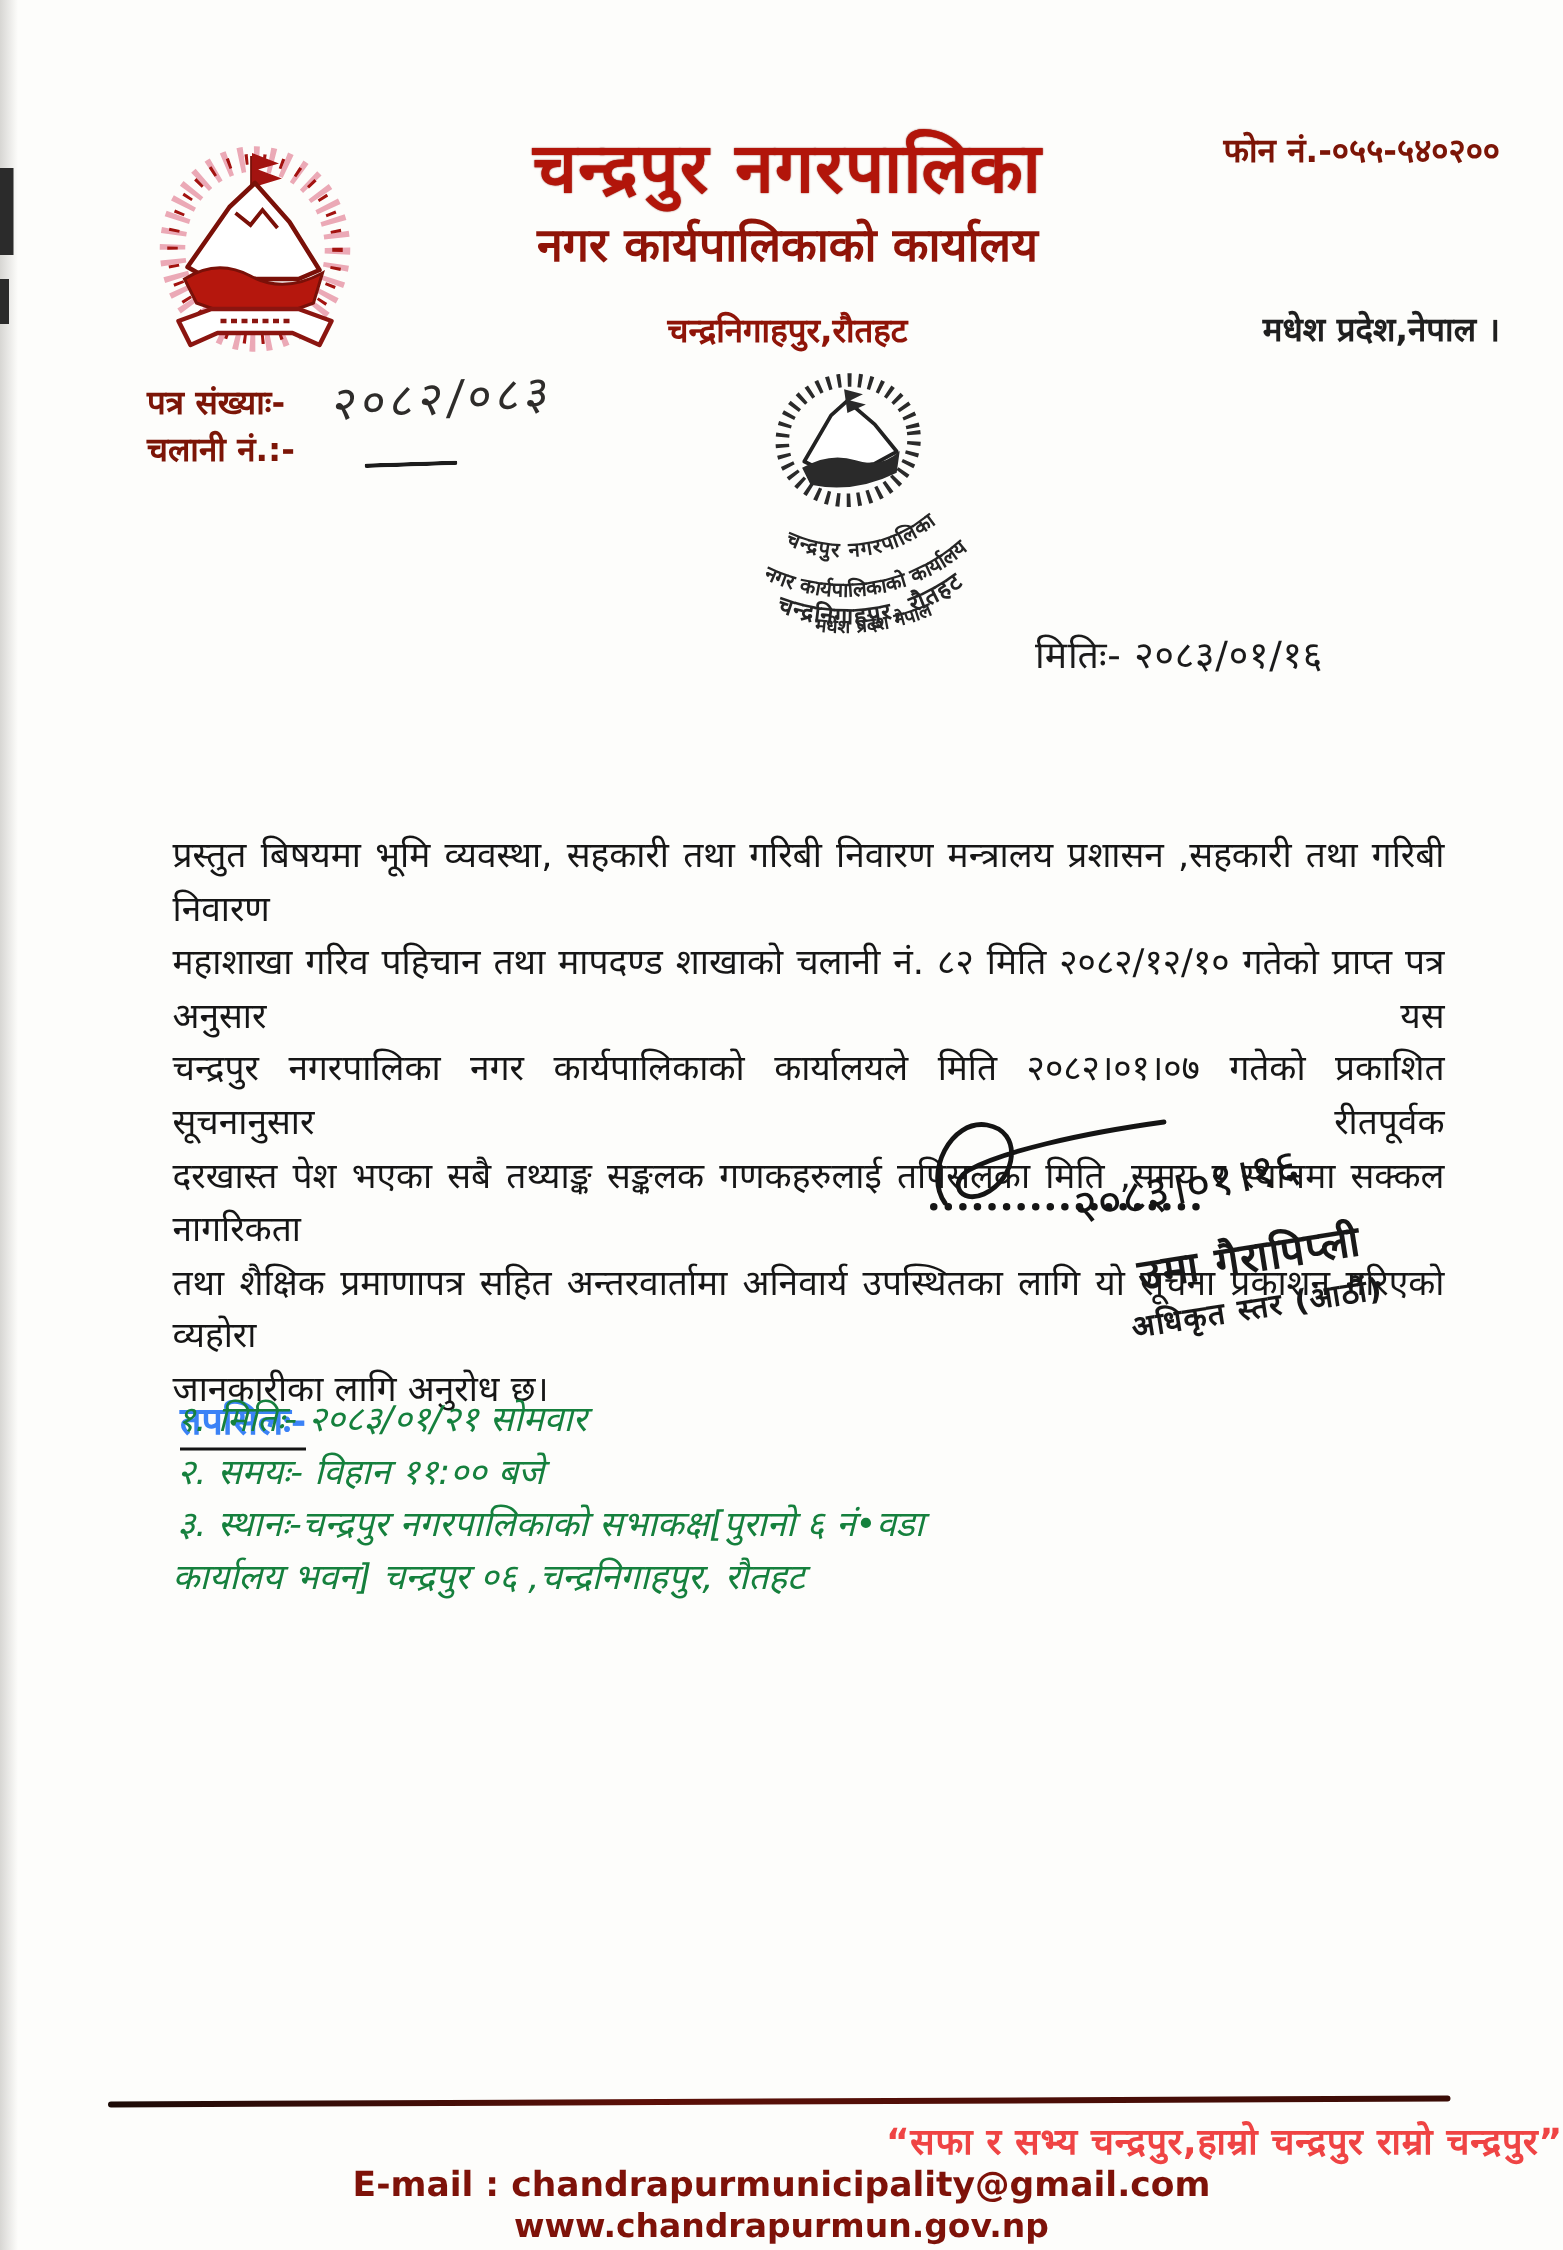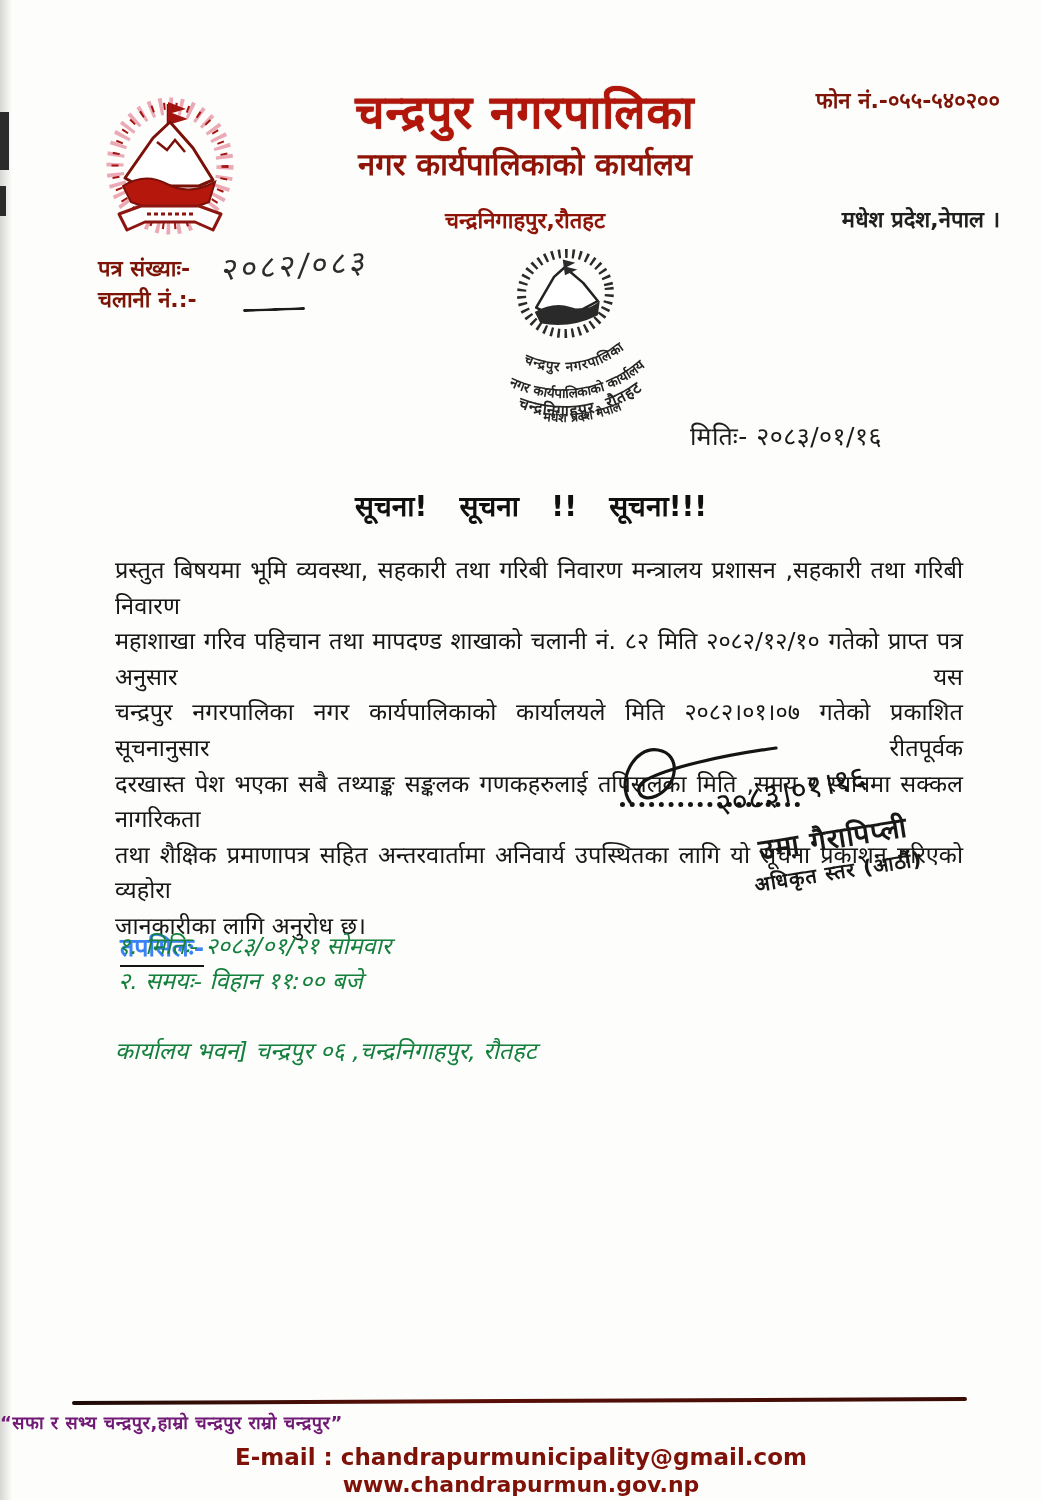--- a/index.html
+++ b/index.html
@@ -101,22 +101,22 @@
   .schedule-item.i2 { top:999px; }
   .schedule-item.i3 { left:115px; top:1034px; }
 
   
   .footer-rule {
     position:absolute; left:72px; top:1399px; width:895px; height:4px;
     background:linear-gradient(to right, #1c0b07, #5d1008 40%, #3a0c06);
     transform:rotate(-0.25deg); border-radius:2px;
   }
   .footer-slogan {
-    position:absolute; left:0; top:1410px; width:1042px; text-align:left;
-    font-size:18px; font-weight:bold; color:#701a75; letter-spacing:0.5px;
+    position:absolute; left:0; top:1410px; width:1042px; text-align:right;
+    font-size:24px; font-weight:bold; color:#ef4444; letter-spacing:0.5px;
   }
   .footer-email {
     position:absolute; left:0; top:1444px; width:1042px; text-align:center;
     font-size:23px; font-weight:bold; color:#7e1209;
   }
   .footer-web {
     position:absolute; left:0; top:1472px; width:1042px; text-align:center;
     font-size:22px; font-weight:bold; color:#7e1209;
   }
 </style>
@@ -175,26 +175,20 @@
         <textPath href="#tp3" startOffset="50%" text-anchor="middle">चन्द्रनिगाहपुर, रौतहट</textPath>
       </text>
       <text font-size="12.5" font-weight="bold">
         <textPath href="#tp4" startOffset="50%" text-anchor="middle">मधेश प्रदेश नेपाल</textPath>
       </text>
     </g>
   </svg>
 
   <div class="date-line">मितिः- २०८३/०१/१६</div>
 
-  <div class="notice">
-    <span>सूचना!</span>
-    <span>सूचना</span>
-    <span>!!</span>
-    <span>सूचना!!!</span>
-  </div>
 
   <div class="body-text">
     <div class="body-line">प्रस्तुत बिषयमा भूमि व्यवस्था, सहकारी  तथा गरिबी निवारण मन्त्रालय प्रशासन ,सहकारी तथा गरिबी निवारण</div>
     <div class="body-line">महाशाखा गरिव पहिचान तथा मापदण्ड शाखाको चलानी नं. ८२ मिति २०८२/१२/१० गतेको प्राप्त पत्र अनुसार  यस</div>
     <div class="body-line">चन्द्रपुर नगरपालिका नगर कार्यपालिकाको कार्यालयले मिति २०८२।०१।०७ गतेको प्रकाशित सूचनानुसार रीतपूर्वक</div>
     <div class="body-line">दरखास्त पेश भएका सबै तथ्याङ्क सङ्कलक गणकहरुलाई तपिसलका मिति ,समय र स्थानमा सक्कल नागरिकता</div>
     <div class="body-line">तथा शैक्षिक प्रमाणापत्र सहित अन्तरवार्तामा अनिवार्य उपस्थितका लागि यो सूचना प्रकाशन गरिएको व्यहोरा</div>
     <div class="body-line last">जानकारीका लागि अनुरोध छ।</div>
   </div>
 
@@ -204,19 +198,20 @@
   </svg>
   <div class="sig-dotted"></div>
   <div class="sig-stamp">
     <div class="sig-name">उमा गैरापिप्ली</div>
     <div class="sig-desg">अधिकृत स्तर (आठौं)</div>
   </div>
 
   <div class="schedule-heading">तपसिलः-</div>
   <div class="schedule-item i0">१. मितिः- २०८३/०१/२१ सोमवार</div>
   <div class="schedule-item i1">२. समयः- विहान ११:०० बजे</div>
+  <div class="schedule-item i2">३. स्थानः-चन्द्रपुर नगरपालिकाको सभाकक्ष[पुरानो ६ नं•वडा</div>
   <div class="schedule-item i3">कार्यालय भवन] चन्द्रपुर ०६ ,चन्द्रनिगाहपुर, रौतहट</div>
 
   <div class="footer-rule"></div>
   <div class="footer-slogan">“सफा र सभ्य चन्द्रपुर,हाम्रो चन्द्रपुर राम्रो चन्द्रपुर”</div>
   <div class="footer-email">E-mail : chandrapurmunicipality@gmail.com</div>
   <div class="footer-web">www.chandrapurmun.gov.np</div>
 </div>
 
 </body></html>

